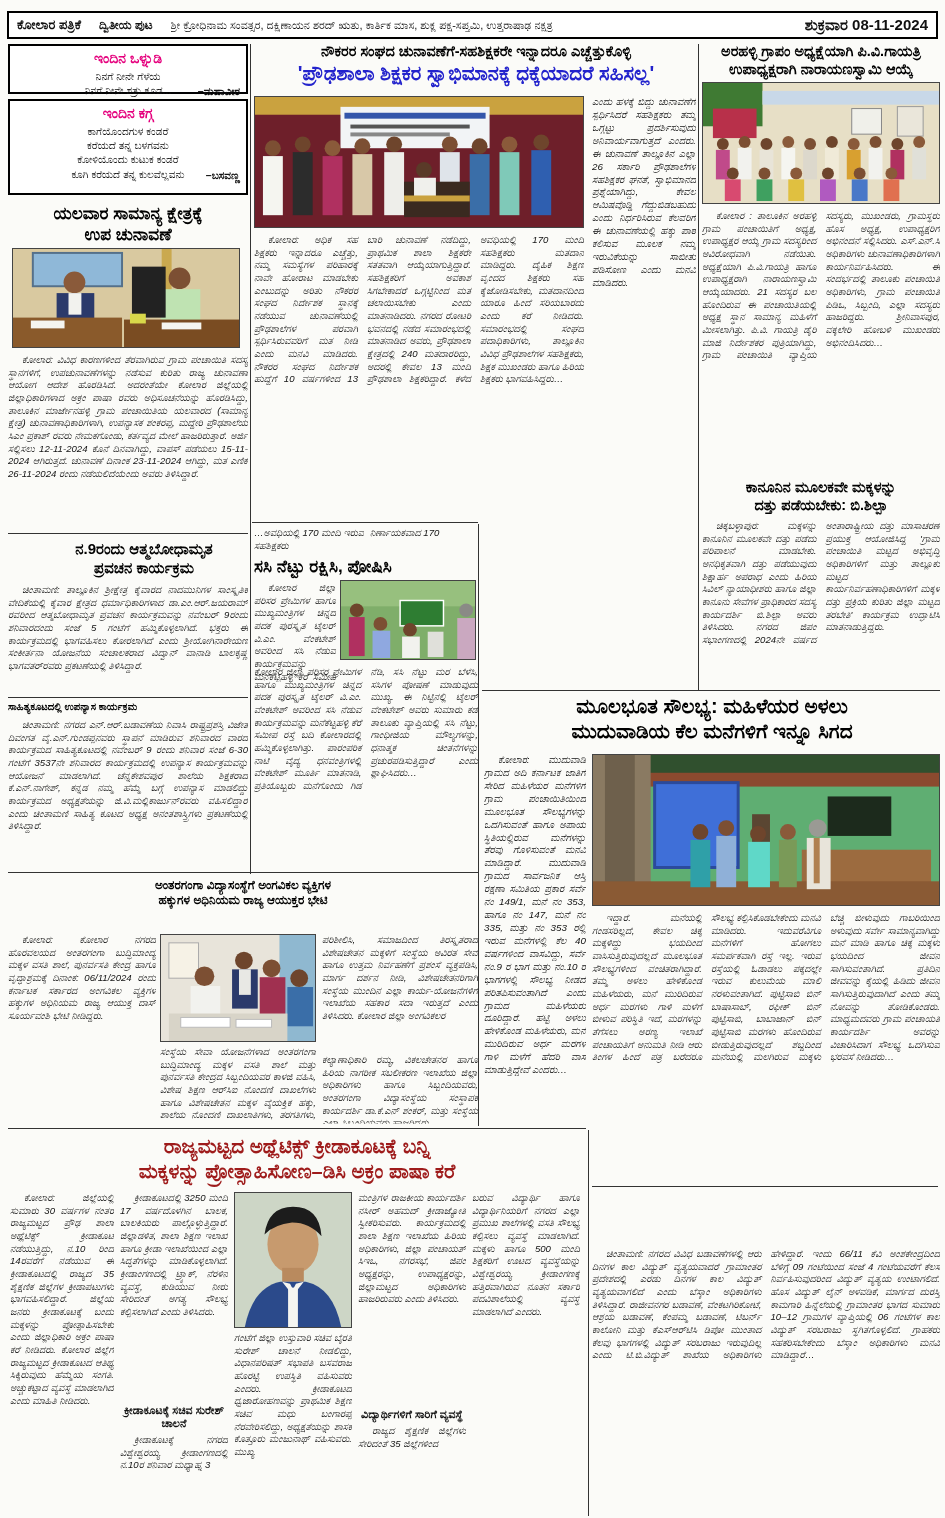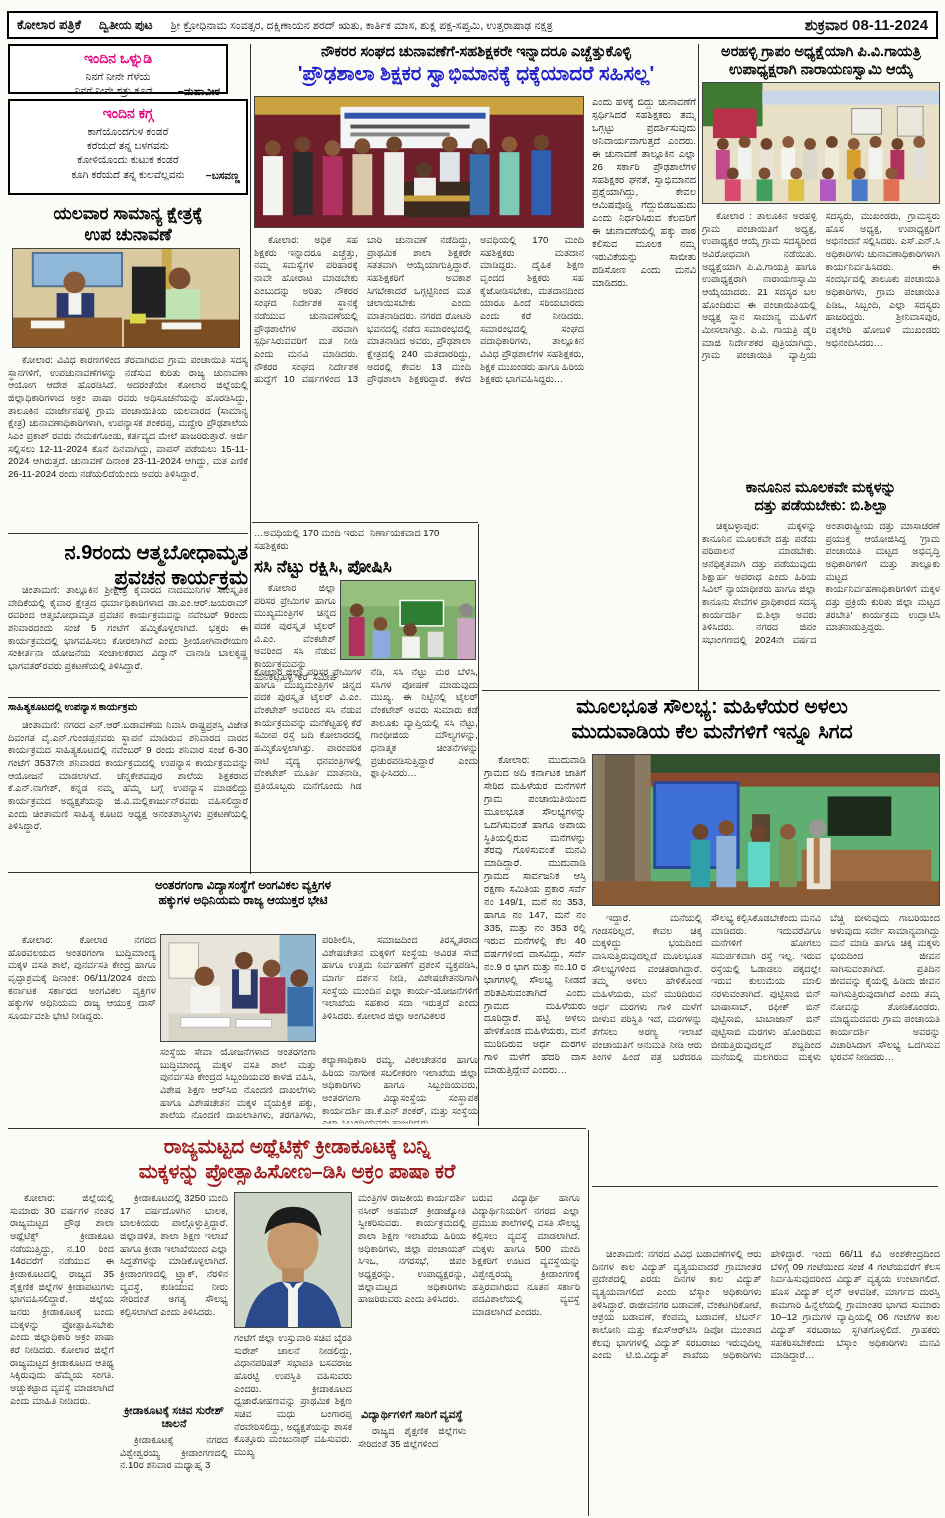--- a/index.html
+++ b/index.html
@@ -13,21 +13,21 @@
   .mh-page{font-size:12px;font-weight:bold;white-space:nowrap;}
   .mh-pan{font-size:11px;flex:1;white-space:nowrap;overflow:hidden;}
   .mh-date{font-weight:bold;font-size:15px;white-space:nowrap;}
   .box{position:absolute;border:2px solid #000;background:#fff;box-sizing:border-box;
        text-align:center;padding:3px 6px;}
   .box-title{font-weight:bold;font-size:14px;margin:1px 0 2px 0;}
   .box-line{font-size:10.5px;line-height:1.35;}
   .box-attr{font-size:10.5px;font-weight:bold;text-align:right;margin-top:-12px;}
   .hl{position:absolute;font-weight:bold;text-align:center;color:#000;line-height:1.25;}
   .body-txt{position:absolute;font-size:9.6px;line-height:1.32;text-align:justify;
-            overflow:hidden;box-sizing:border-box;}
+            overflow:hidden;box-sizing:border-box;font-style:italic;}
   .cols2{column-count:2;column-gap:9px;}
   .cols3{column-count:3;column-gap:9px;}
   .photo{position:absolute;overflow:hidden;border:1px solid #444;background:#ccc;box-sizing:border-box;}
   .photo svg{display:block;width:100%;height:100%;}
   .subhead{font-weight:bold;font-size:11px;text-align:center;margin:4px 0;}
   .indent{ text-indent:14px; }
 </style>
 </head>
 <body>
 
@@ -45,21 +45,21 @@
   <div class="rule-v" style="left:478px;top:524px;height:602px;"></div>
   <div class="rule-v" style="left:588px;top:1130px;height:386px;"></div>
   <div class="rule-h" style="left:8px;top:872px;width:470px;"></div>
   <div class="rule-h" style="left:8px;top:1128px;width:578px;"></div>
   <div class="rule-h" style="left:482px;top:690px;width:458px;"></div>
   <div class="rule-h" style="left:592px;top:1186px;width:346px;"></div>
   <div class="rule-h" style="left:252px;top:522px;width:226px;"></div>
   <div class="rule-h" style="left:8px;top:533px;width:240px;"></div>
   <div class="rule-h" style="left:8px;top:697px;width:240px;"></div>
 
-  <div class="box" style="left:8px;top:44px;width:220px;height:50px;">
+  <div class="box" style="left:8px;top:44px;width:240px;height:50px;">
     <div class="box-title" style="color:#e5007d;">ಇಂದಿನ ಒಳ್ನುಡಿ</div>
     <div class="box-line">ನಿನಗೆ ನೀನೇ ಗೆಳೆಯ</div>
     <div class="box-line">ನಿನಗೆ ನೀನೇ ಶತ್ರು ಕೂಡ...</div>
     <div class="box-attr">–ಮಹಾವೀರ</div>
   </div>
 
   <div class="box" style="left:8px;top:99px;width:240px;height:96px;">
     <div class="box-title" style="color:#e5007d;">ಇಂದಿನ ಕಗ್ಗ</div>
     <div class="box-line">ಕಾಗೆಯೊಂದಗುಳ ಕಂಡರೆ</div>
     <div class="box-line">ಕರೆಯದೆ ತನ್ನ ಬಳಗವನು</div>
@@ -86,21 +86,21 @@
       <rect x="120" y="18" width="34" height="52" fill="#222"></rect>
       <rect x="0" y="70" width="110" height="30" fill="#8a5a2b"></rect>
       <rect x="112" y="72" width="116" height="28" fill="#7a4c22"></rect>
       <rect x="18" y="73" width="34" height="8" fill="#f5f5f0"></rect>
       <rect x="150" y="75" width="40" height="7" fill="#f5f5f0"></rect>
       <rect x="118" y="66" width="16" height="10" fill="#d8d84a"></rect>
     </svg>
   </div>
   <div class="body-txt indent" style="left:8px;top:354px;width:240px;height:176px;">ಕೋಲಾರ: ವಿವಿಧ ಕಾರಣಗಳಿಂದ ತೆರವಾಗಿರುವ ಗ್ರಾಮ ಪಂಚಾಯಿತಿ ಸದಸ್ಯ ಸ್ಥಾನಗಳಿಗೆ, ಉಪಚುನಾವಣೆಗಳನ್ನು ನಡೆಸುವ ಕುರಿತು ರಾಜ್ಯ ಚುನಾವಣಾ ಆಯೋಗ ಆದೇಶ ಹೊರಡಿಸಿದೆ. ಅದರಂತೆಯೇ ಕೋಲಾರ ಜಿಲ್ಲೆಯಲ್ಲಿ ಜಿಲ್ಲಾಧಿಕಾರಿಗಳಾದ ಅಕ್ರಂ ಪಾಷಾ ರವರು ಅಧಿಸೂಚನೆಯನ್ನು ಹೊರಡಿಸಿದ್ದು, ತಾಲೂಕಿನ ಮಾರ್ಜೇನಹಳ್ಳಿ ಗ್ರಾಮ ಪಂಚಾಯಿತಿಯ ಯಲವಾರದ (ಸಾಮಾನ್ಯ ಕ್ಷೇತ್ರ) ಚುನಾವಣಾಧಿಕಾರಿಗಳಾಗಿ, ಉಪನ್ಯಾಸಕ ಶಂಕರಪ್ಪ, ಮದ್ದೇರಿ ಪ್ರೌಢಶಾಲೆಯ ಸಿಎಂ ಪ್ರಕಾಶ್ ರವರು ನೇಮಕಗೊಂಡು, ಕರ್ತವ್ಯದ ಮೇಲೆ ಹಾಜರಿರುತ್ತಾರೆ. ಅರ್ಜಿ ಸಲ್ಲಿಸಲು 12-11-2024 ಕೊನೆ ದಿನವಾಗಿದ್ದು, ವಾಪಸ್ ಪಡೆಯಲು 15-11-2024 ಆಗಿರುತ್ತದೆ. ಚುನಾವಣೆ ದಿನಾಂಕ 23-11-2024 ಆಗಿದ್ದು, ಮತ ಎಣಿಕೆ 26-11-2024 ರಂದು ನಡೆಯಲಿದೆಯೆಂದು ಅವರು ತಿಳಿಸಿದ್ದಾರೆ.</div>
 
-  <div class="hl" style="left:8px;top:540px;width:240px;font-size:20px;text-align:right;">
+  <div class="hl" style="left:24px;top:540px;width:240px;font-size:15px;">
     <div>ನ.9ರಂದು ಆತ್ಮಬೋಧಾಮೃತ</div>
     <div>ಪ್ರವಚನ ಕಾರ್ಯಕ್ರಮ</div>
   </div>
   <div class="body-txt indent" style="left:8px;top:584px;width:240px;height:108px;">ಚಿಂತಾಮಣಿ: ತಾಲ್ಲೂಕಿನ ಶ್ರೀಕ್ಷೇತ್ರ ಕೈವಾರದ ನಾದಮುನಿಗಳ ಸಾಂಸ್ಕೃತಿಕ ವೇದಿಕೆಯಲ್ಲಿ ಕೈವಾರ ಕ್ಷೇತ್ರದ ಧರ್ಮಾಧಿಕಾರಿಗಳಾದ ಡಾ.ಎಂ.ಆರ್.ಜಯರಾಮ್ ರವರಿಂದ ಆತ್ಮಬೋಧಾಮೃತ ಪ್ರವಚನ ಕಾರ್ಯಕ್ರಮವನ್ನು ನವೆಂಬರ್ 9ರಂದು ಶನಿವಾರದಂದು ಸಂಜೆ 5 ಗಂಟೆಗೆ ಹಮ್ಮಿಕೊಳ್ಳಲಾಗಿದೆ. ಭಕ್ತರು ಈ ಕಾರ್ಯಕ್ರಮದಲ್ಲಿ ಭಾಗವಹಿಸಲು ಕೋರಲಾಗಿದೆ ಎಂದು ಶ್ರೀಯೋಗಿನಾರೇಯಣ ಸಂಕೀರ್ತನಾ ಯೋಜನೆಯ ಸಂಚಾಲಕರಾದ ವಿದ್ವಾನ್ ವಾನಾಡಿ ಬಾಲಕೃಷ್ಣ ಭಾಗವತರ್‌ರವರು ಪ್ರಕಟಣೆಯಲ್ಲಿ ತಿಳಿಸಿದ್ದಾರೆ.</div>
 
   <div class="hl" style="left:8px;top:701px;width:240px;font-size:10px;text-align:left;">ಸಾಹಿತ್ಯಕೂಟದಲ್ಲಿ ಉಪನ್ಯಾಸ ಕಾರ್ಯಕ್ರಮ</div>
   <div class="body-txt indent" style="left:8px;top:719px;width:240px;height:150px;">ಚಿಂತಾಮಣಿ: ನಗರದ ಎನ್.ಆರ್.ಬಡಾವಣೆಯ ನಿವಾಸಿ ರಾಷ್ಟ್ರಪ್ರಶಸ್ತಿ ವಿಜೇತ ದಿವಂಗತ ವೈ.ಎನ್.ಗುಂಡಪ್ಪನವರು ಸ್ಥಾಪನೆ ಮಾಡಿರುವ ಶನಿವಾರದ ವಾರದ ಕಾರ್ಯಕ್ರಮದ ಸಾಹಿತ್ಯಕೂಟದಲ್ಲಿ ನವೆಂಬರ್ 9 ರಂದು ಶನಿವಾರ ಸಂಜೆ 6-30 ಗಂಟೆಗೆ 3537ನೇ ಶನಿವಾರದ ಕಾರ್ಯಕ್ರಮದಲ್ಲಿ ಉಪನ್ಯಾಸ ಕಾರ್ಯಕ್ರಮವನ್ನು ಆಯೋಜನೆ ಮಾಡಲಾಗಿದೆ. ಚೆನ್ನಕೇಶವಪುರ ಶಾಲೆಯ ಶಿಕ್ಷಕರಾದ ಕೆ.ಎನ್.ನಾಗೇಶ್, ಕನ್ನಡ ನಮ್ಮ ಹೆಮ್ಮೆ ಬಗ್ಗೆ ಉಪನ್ಯಾಸ ಮಾಡಲಿದ್ದು ಕಾರ್ಯಕ್ರಮದ ಅಧ್ಯಕ್ಷತೆಯನ್ನು ಜಿ.ವಿ.ಮಲ್ಲಿಕಾರ್ಜುನ್‌ರವರು ವಹಿಸಲಿದ್ದಾರೆ ಎಂದು ಚಿಂತಾಮಣಿ ಸಾಹಿತ್ಯ ಕೂಟದ ಅಧ್ಯಕ್ಷ ಅನಂತಶಾಸ್ತ್ರಿಗಳು ಪ್ರಕಟಣೆಯಲ್ಲಿ ತಿಳಿಸಿದ್ದಾರೆ.</div>
 
   <div class="hl" style="left:254px;top:42px;width:444px;font-size:14.5px;">ನೌಕರರ ಸಂಘದ ಚುನಾವಣೆಗೆ-ಸಹಶಿಕ್ಷಕರೇ ಇನ್ನಾದರೂ ಎಚ್ಚೆತ್ತುಕೊಳ್ಳಿ</div>
   <div class="hl" style="left:254px;top:61px;width:444px;font-size:20px;color:#2323cc;">'ಪ್ರೌಢಶಾಲಾ ಶಿಕ್ಷಕರ ಸ್ವಾಭಿಮಾನಕ್ಕೆ ಧಕ್ಕೆಯಾದರೆ ಸಹಿಸಲ್ಲ'</div>

